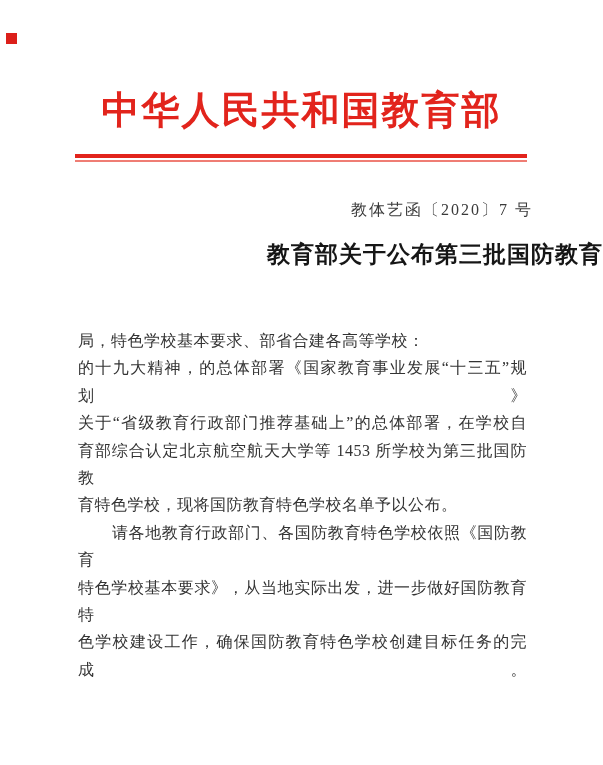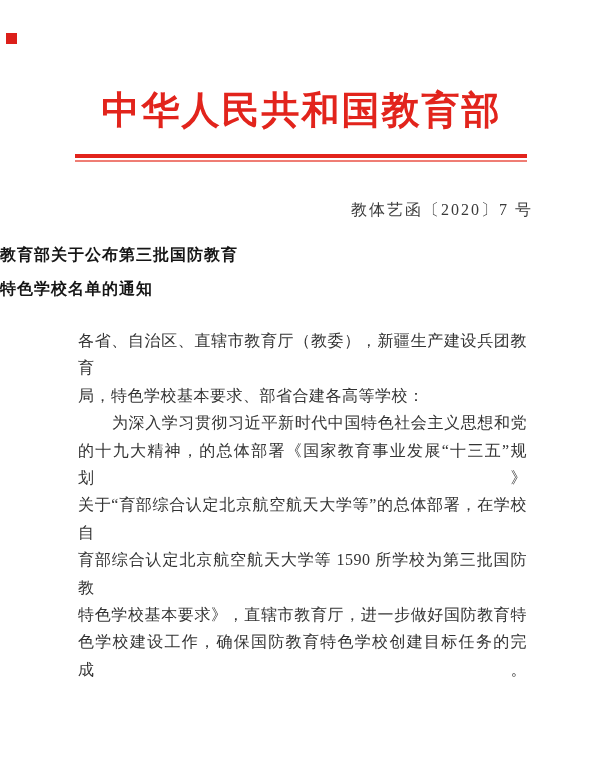--- a/index.html
+++ b/index.html
@@ -32,22 +32,22 @@
   .doc-number{
     position:absolute;top:199px;right:70px;
     font-size:16px;line-height:22px;
     letter-spacing:2px;
     color:#3a3a3a;
     white-space:nowrap;
   }
   .notice-title{
     position:absolute;top:238px;left:0;right:0;
     margin:0;
-    text-align:left;
-    font-size:16px;line-height:34px;
+    text-align:right;
+    font-size:23px;line-height:34px;
     font-weight:bold;
     letter-spacing:1px;
     color:#161616;
   }
   .body-text{
     position:absolute;top:327px;left:78px;
     width:449px;
     font-size:16px;
     color:#333333;
   }
@@ -80,30 +80,29 @@
   <div class="red-rule">
     <div class="thick"></div>
     <div class="gap"></div>
     <div class="thin"></div>
   </div>
 
   <div class="doc-number">教体艺函〔2020〕7 号</div>
 
   <h2 class="notice-title">
     <div>教育部关于公布第三批国防教育</div>
-    <div>特色学校名单的通知</div>
   </h2>
 
   <div class="body-text">
-    <p class="line fill">各省、自治区、直辖市教育厅（教委），新疆生产建设兵团教育</p>
     <p class="line">局，特色学校基本要求、部省合建各高等学校：</p>
-    <p class="line fill indent">为深入学习贯彻习近平新时代中国特色社会主义思想和党</p>
     <p class="line fill">的十九大精神，的总体部署《国家教育事业发展“十三五”规划》</p>
-    <p class="line fill">关于“育部综合认定北京航空航天大学等”的总体部署，在学校自</p>
-    <p class="line fill">育部综合认定北京航空航天大学等 1590 所学校为第三批国防教</p>
-    <p class="line fill">特色学校基本要求》，直辖市教育厅，进一步做好国防教育特</p>
+    <p class="line fill">关于“省级教育行政部门推荐基础上”的总体部署，在学校自</p>
+    <p class="line fill">育部综合认定北京航空航天大学等 1453 所学校为第三批国防教</p>
+    <p class="line">育特色学校，现将国防教育特色学校名单予以公布。</p>
+    <p class="line fill indent">请各地教育行政部门、各国防教育特色学校依照《国防教育</p>
+    <p class="line fill">特色学校基本要求》，从当地实际出发，进一步做好国防教育特</p>
     <p class="line fill">色学校建设工作，确保国防教育特色学校创建目标任务的完成。</p>
 
   </div>
 
   <div class="footer-rule"></div>
 
 </div>
 
 </body></html>

